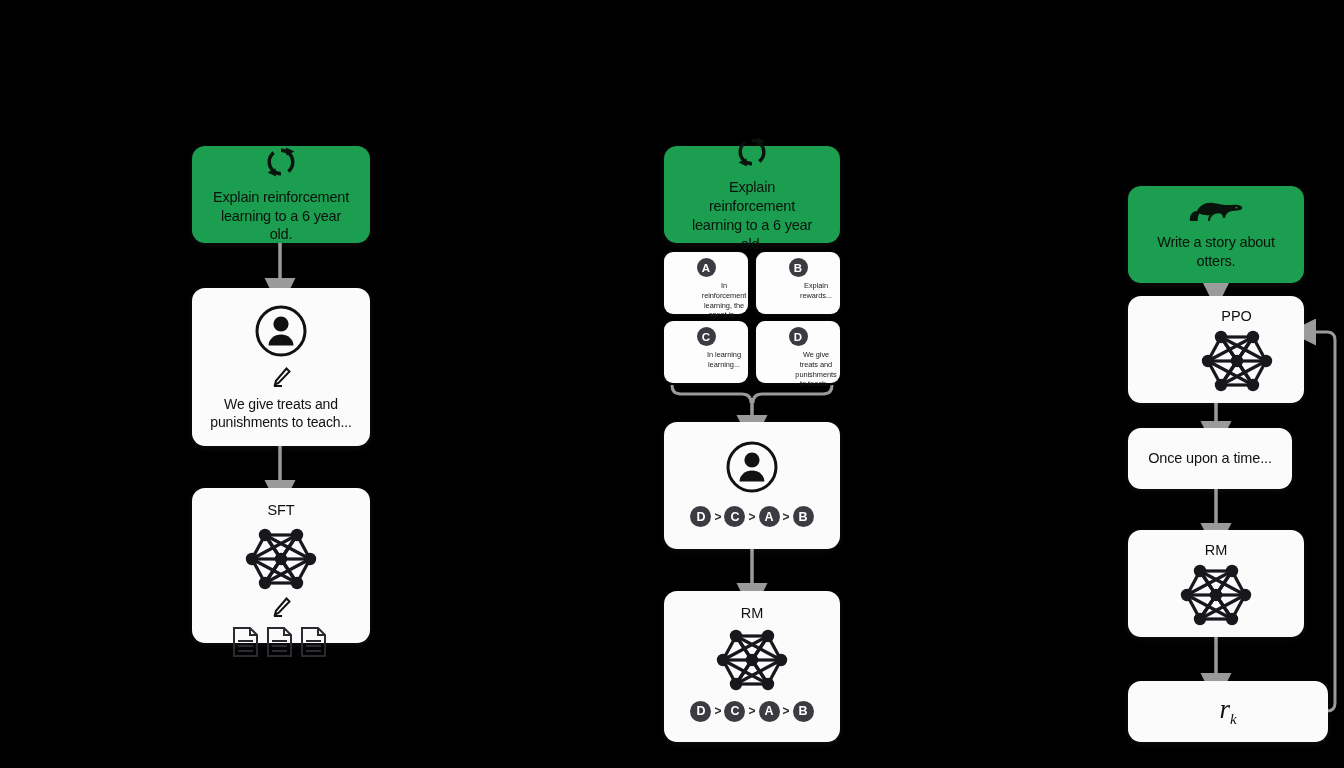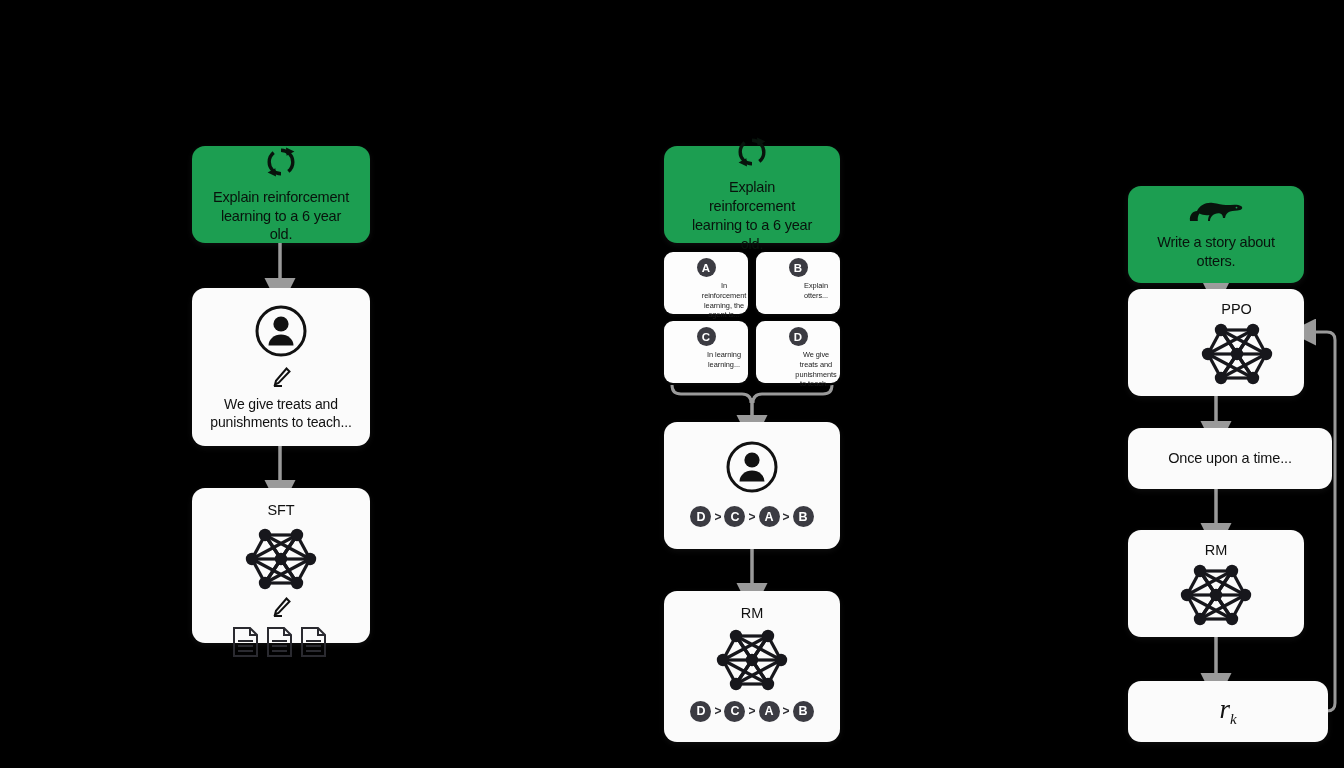--- a/index.html
+++ b/index.html
@@ -236,21 +236,21 @@
     </span>
     <div class="prompt-text">Explain reinforcement learning to a 6 year old.</div>
   </div>
 
   <div class="opt" style="left:664px; top:252px;">
     <div class="badge">A</div>
     <div class="opt-text">In reinforcement learning, the agent is...</div>
   </div>
   <div class="opt" style="left:756px; top:252px;">
     <div class="badge">B</div>
-    <div class="opt-text">Explain otters...</div>
+    <div class="opt-text">Explain rewards...</div>
   </div>
   <div class="opt" style="left:664px; top:321px;">
     <div class="badge">C</div>
     <div class="opt-text">In learning learning...</div>
   </div>
   <div class="opt" style="left:756px; top:321px;">
     <div class="badge">D</div>
     <div class="opt-text">We give treats and punishments to teach...</div>
   </div>
 
@@ -328,21 +328,21 @@
                  L35 19 C34.8 16.5 34 15 32 14.5
                  C29 14 26 15 24 17 C22.5 18.6 22 20.5 22 22
                  L20 22 C20 19.5 20.6 17.5 21.5 16
                  C18 16.5 14 16 11.5 14.5 C10 16.5 9.5 19 9.8 22 Z" fill="#08130c"></path>
         <circle cx="48.5" cy="8.6" r="0.9" fill="#1c9e51"></circle>
       </svg>
     </span>
     <div class="prompt-text">Write a story about otters.</div>
   </div>
 
-  <div class="card" style="left:1128px; top:289px; width:176px; height:107px; justify-content:flex-start; padding-top:11px;padding-left:41px;">
+  <div class="card" style="left:1128px; top:296px; width:176px; height:107px; justify-content:flex-start; padding-top:11px;padding-left:41px;">
     <div class="card-title">PPO</div>
     <span class="icon nn-icon">
       <svg viewBox="0 0 92 70" width="92" height="70">
         <g stroke="#17171c" stroke-width="3.2">
           <line x1="17" y1="35" x2="30" y2="11"></line>
             <line x1="17" y1="35" x2="30" y2="59"></line>
           <line x1="17" y1="35" x2="46" y2="35"></line>
             <line x1="17" y1="35" x2="62" y2="11"></line>
           <line x1="17" y1="35" x2="62" y2="59"></line>
           <line x1="30" y1="11" x2="62" y2="11"></line>
@@ -365,21 +365,21 @@
           <circle cx="17" cy="35" r="6.2"></circle>
             <circle cx="46" cy="35" r="6.2"></circle>
           <circle cx="75" cy="35" r="6.2"></circle>
           <circle cx="30" cy="59" r="6.2"></circle>
             <circle cx="62" cy="59" r="6.2"></circle>
         </g>
       </svg>
     </span>
   </div>
 
-  <div class="card" style="left:1128px; top:428px; width:204px; height:61px;">
+  <div class="card" style="left:1128px; top:428px; width:164px; height:61px;">
     <div class="body-text" style="font-size:14.5px;">Once upon a time...</div>
   </div>
 
   <div class="card" style="left:1128px; top:530px; width:176px; height:107px; justify-content:flex-start; padding-top:11px;">
     <div class="card-title">RM</div>
     <span class="icon nn-icon">
       <svg viewBox="0 0 92 70" width="92" height="70">
         <g stroke="#17171c" stroke-width="3.2">
           <line x1="17" y1="35" x2="30" y2="11"></line>
             <line x1="17" y1="35" x2="30" y2="59"></line>

